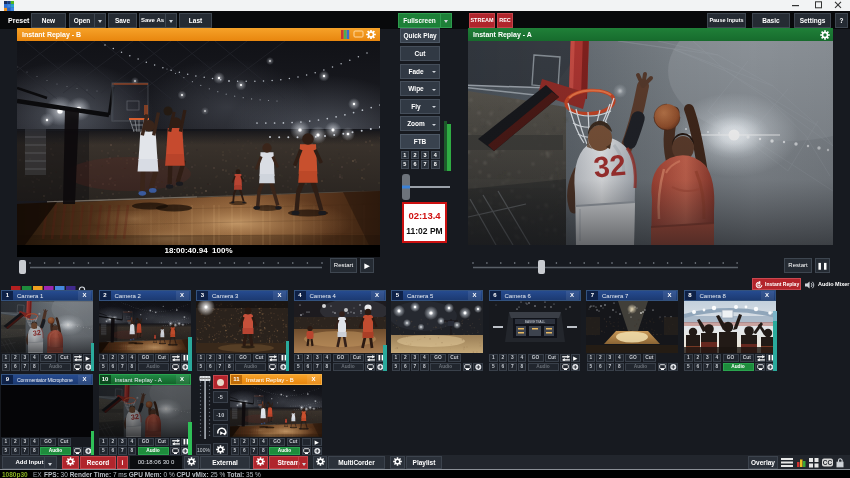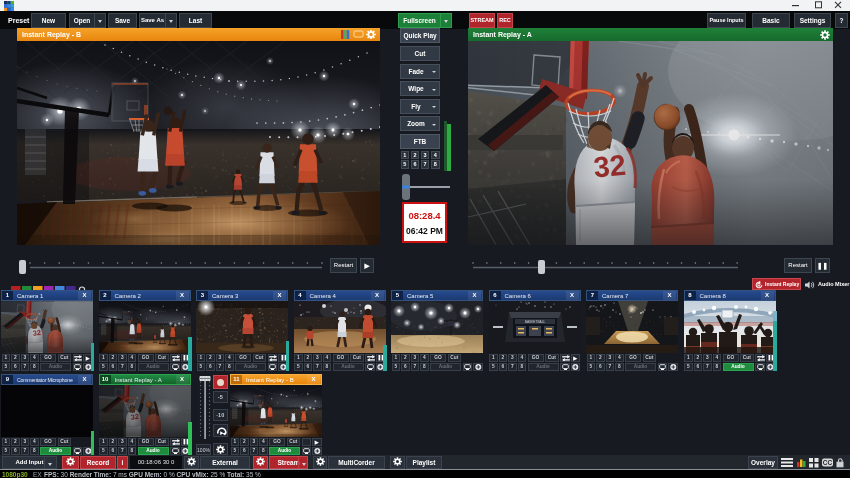--- a/index.html
+++ b/index.html
@@ -2172,20 +2172,21 @@
         </g>
       <rect x="13" y="1" width="9" height="6" rx="1" fill="none" stroke="#ffd9a0" stroke-width="1"></rect>
       <g transform="translate(25,-0.5)">
           <path d="M9.82,4.14L9.82,5.86L8.31,5.80L7.90,6.77L9.02,7.80L7.80,9.02L6.77,7.90L5.80,8.31L5.86,9.82L4.14,9.82L4.20,8.31L3.23,7.90L2.20,9.02L0.98,7.80L2.10,6.77L1.69,5.80L0.18,5.86L0.18,4.14L1.69,4.20L2.10,3.23L0.98,2.20L2.20,0.98L3.23,2.10L4.20,1.69L4.14,0.18L5.86,0.18L5.80,1.69L6.77,2.10L7.80,0.98L9.02,2.20L7.90,3.23L8.31,4.20ZM6.70,5.00 A1.7,1.7 0 1 0 3.30,5.00 A1.7,1.7 0 1 0 6.70,5.00 Z" fill="#fff" fill-rule="evenodd"></path>
         </g>
     </svg>
   </div>
   <div class="abs" style="left:17px;top:41px;width:363px;height:204px;background:#15171b" id="leftvid"><svg width="363" height="204">
         <use href="#sceneL" width="363" height="204"></use>
       </svg></div>
+  <div class="abs" style="left:17px;top:245px;width:363px;height:12px;background:#000;color:#fff;font-size:8px;font-weight:bold;text-align:center;line-height:12px">18:00:40.94&nbsp;&nbsp;100%</div>
   <div class="abs" style="left:17px;top:257px;width:363px;height:20px">
     <svg class="abs" style="left:0;top:0" width="363" height="20">
       <rect x="2" y="3" width="7" height="14" rx="2" fill="#c9ccd1"></rect>
       <line x1="13" y1="10.5" x2="305" y2="10.5" stroke="#5a6068" stroke-width="1.5"></line>
       <g fill="#8a9098">
           <circle cx="13.0" cy="6" r="0.8"></circle>
           <circle cx="27.6" cy="6" r="0.8"></circle>
           <circle cx="42.2" cy="6" r="0.8"></circle>
           <circle cx="56.8" cy="6" r="0.8"></circle>
           <circle cx="71.4" cy="6" r="0.8"></circle>
@@ -2293,22 +2294,22 @@
     <div class="ncell" style="left:431.1px;top:160.2px">8</div>
   <div class="abs" style="left:444px;top:121px;width:2.5px;height:50px;background:#1c5a2a"></div>
   <div class="abs" style="left:447px;top:124px;width:3.5px;height:47px;background:#2fab43"></div>
 
   <svg class="abs" style="left:400px;top:172px" width="52" height="30">
     <line x1="6" y1="15" x2="50" y2="15" stroke="#9aa0a8" stroke-width="2"></line>
     <rect x="2" y="2" width="8" height="26" rx="3" fill="#6d737b"></rect>
     <rect x="2" y="13.5" width="8" height="3" fill="#3b82d8"></rect>
   </svg>
   <div class="abs" style="left:402px;top:202px;width:45px;height:41px;background:#fff;border:2.5px solid #cc1111">
-    <div style="color:#d01010;font-size:9.5px;font-weight:bold;text-align:center;margin-top:6px">08:28.4</div>
-    <div style="color:#111;font-size:8.5px;font-weight:bold;text-align:center;margin-top:5px">06:42 PM</div>
+    <div style="color:#d01010;font-size:9.5px;font-weight:bold;text-align:center;margin-top:6px">02:13.4</div>
+    <div style="color:#111;font-size:8.5px;font-weight:bold;text-align:center;margin-top:5px">11:02 PM</div>
   </div>
 
   <div class="inp" style="left:1px;top:290px">
       <div class="ihdr" style="background:linear-gradient(#264b8f,#1c3a72);border-color:#33527e">
         <div class="num" style="background:#0e2147">1</div>
         <div class="ttl" style="color:#e8ecf2">Camera 1</div>
         <div class="x">X</div>
       </div>
       <div class="abs" style="left:0;top:11px;width:92px;height:52px;overflow:hidden"><svg width="92" height="52">
           <use href="#sceneR" width="92" height="52"></use>

